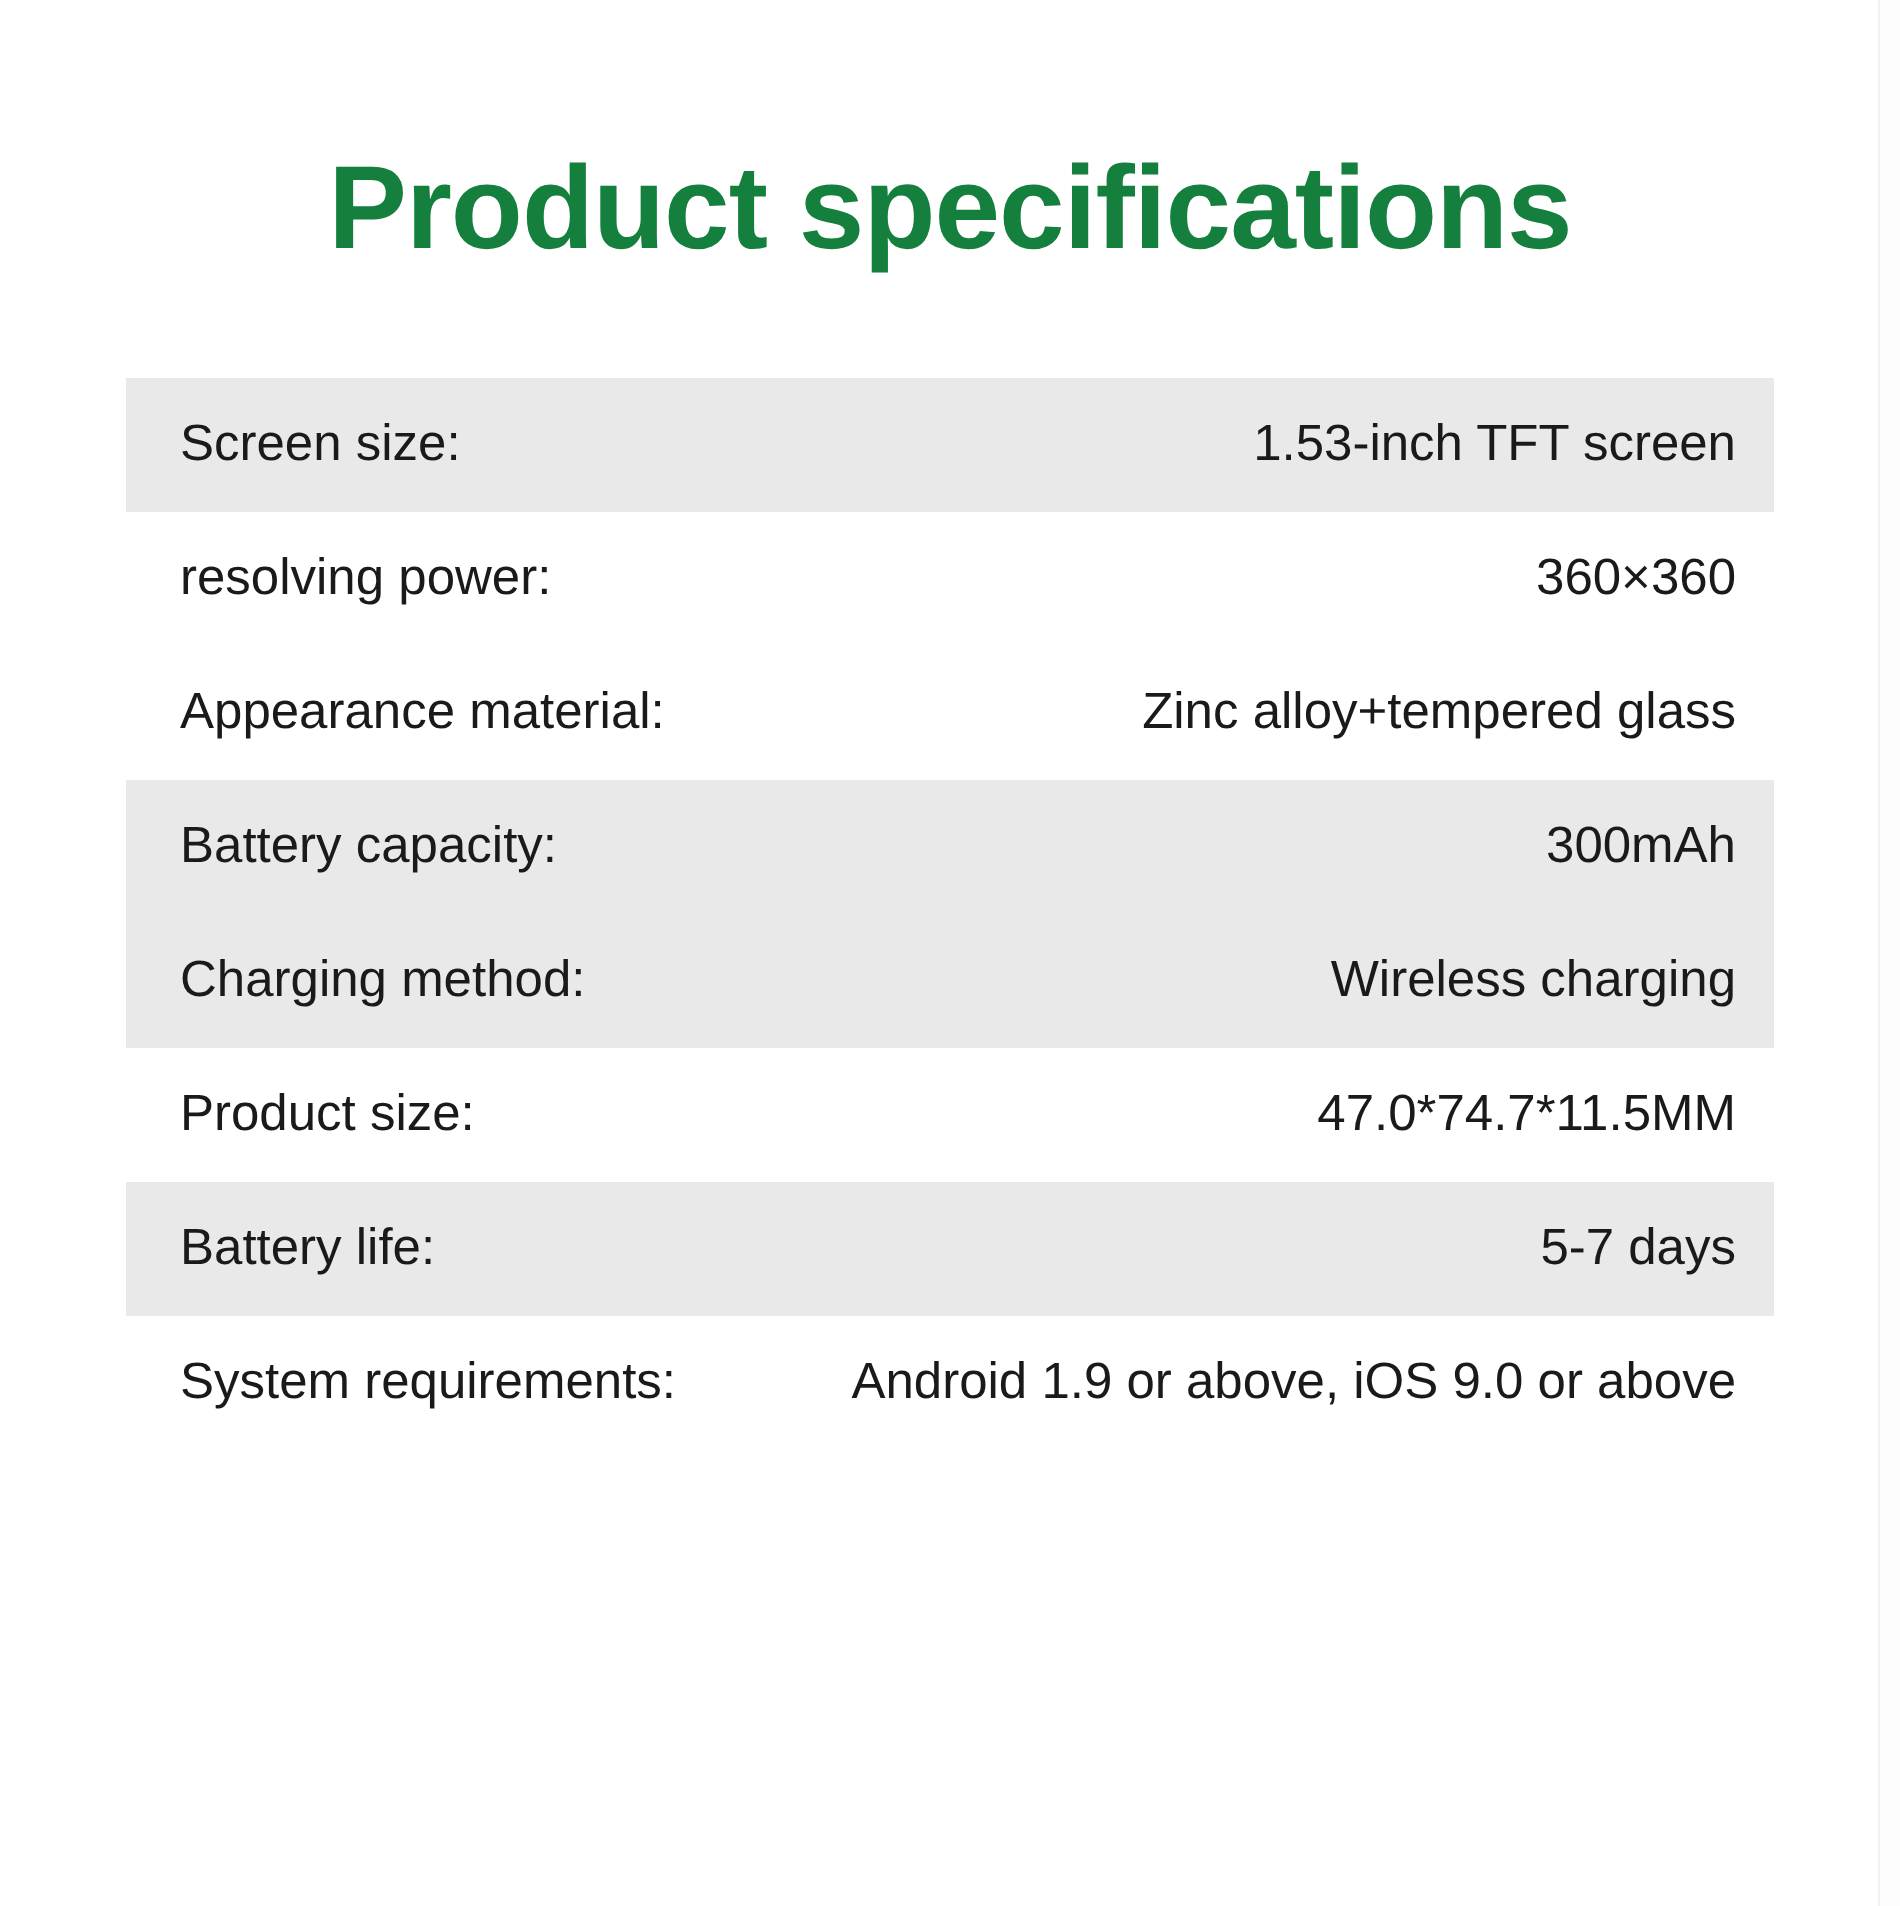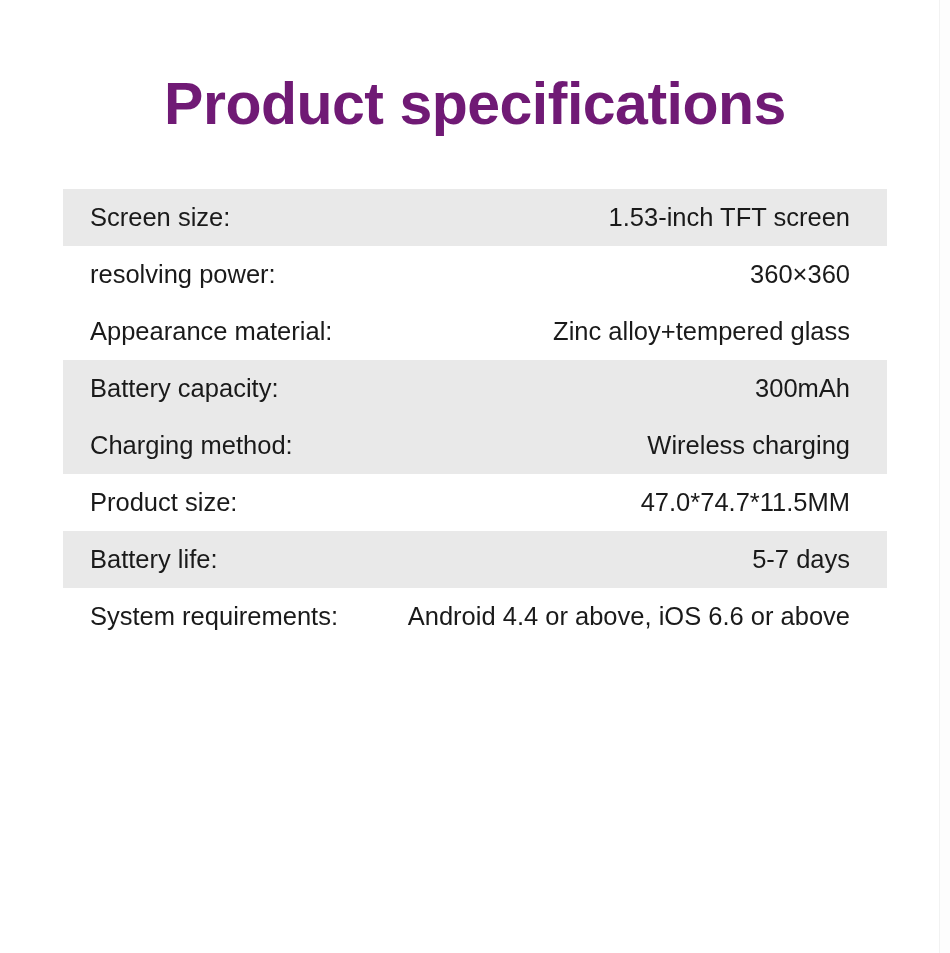--- a/index.html
+++ b/index.html
@@ -29,30 +29,30 @@
     background: #fdfdfd;
     border-left: 1px solid #f2f2f2;
   }
   .title {
     margin: 0;
     padding-top: 74px;
     text-align: center;
     font-size: 59px;
     font-weight: bold;
     letter-spacing: -0.5px;
-    color: #701a75;
+    color: #15803d;
     line-height: 1.05;
   }
   .spec-table {
     margin: 53px auto 0 auto;
     width: 824px;
     border-collapse: collapse;
   }
   .spec-row {
-    height: 57px;
+    height: 67px;
   }
   .spec-row.shaded {
     background: #e9e9e9;
   }
   .spec-row.plain {
     background: #ffffff;
   }
   .spec-label,
   .spec-value {
     font-size: 25.5px;
@@ -61,21 +61,21 @@
     vertical-align: middle;
     white-space: nowrap;
   }
   .spec-label {
     text-align: left;
     padding-left: 27px;
     width: 44%;
   }
   .spec-value {
     text-align: right;
-    padding-right: 37px;
+    padding-right: 19px;
     width: 56%;
   }
 </style>
 </head>
 <body>
 
 <div class="page">
 
   <h1 class="title">Product specifications</h1>
 
@@ -114,20 +114,20 @@
         <td class="spec-value">47.0*74.7*11.5MM</td>
       </tr>
 
       <tr class="spec-row shaded">
         <td class="spec-label">Battery life:</td>
         <td class="spec-value">5-7 days</td>
       </tr>
 
       <tr class="spec-row plain">
         <td class="spec-label">System requirements:</td>
-        <td class="spec-value">Android 4.4 or above, iOS 6.6 or above</td>
+        <td class="spec-value">Android 1.9 or above, iOS 9.0 or above</td>
       </tr>
 
     </tbody>
   </table>
 
   <div class="right-edge"></div>
 </div>
 
 </body></html>

